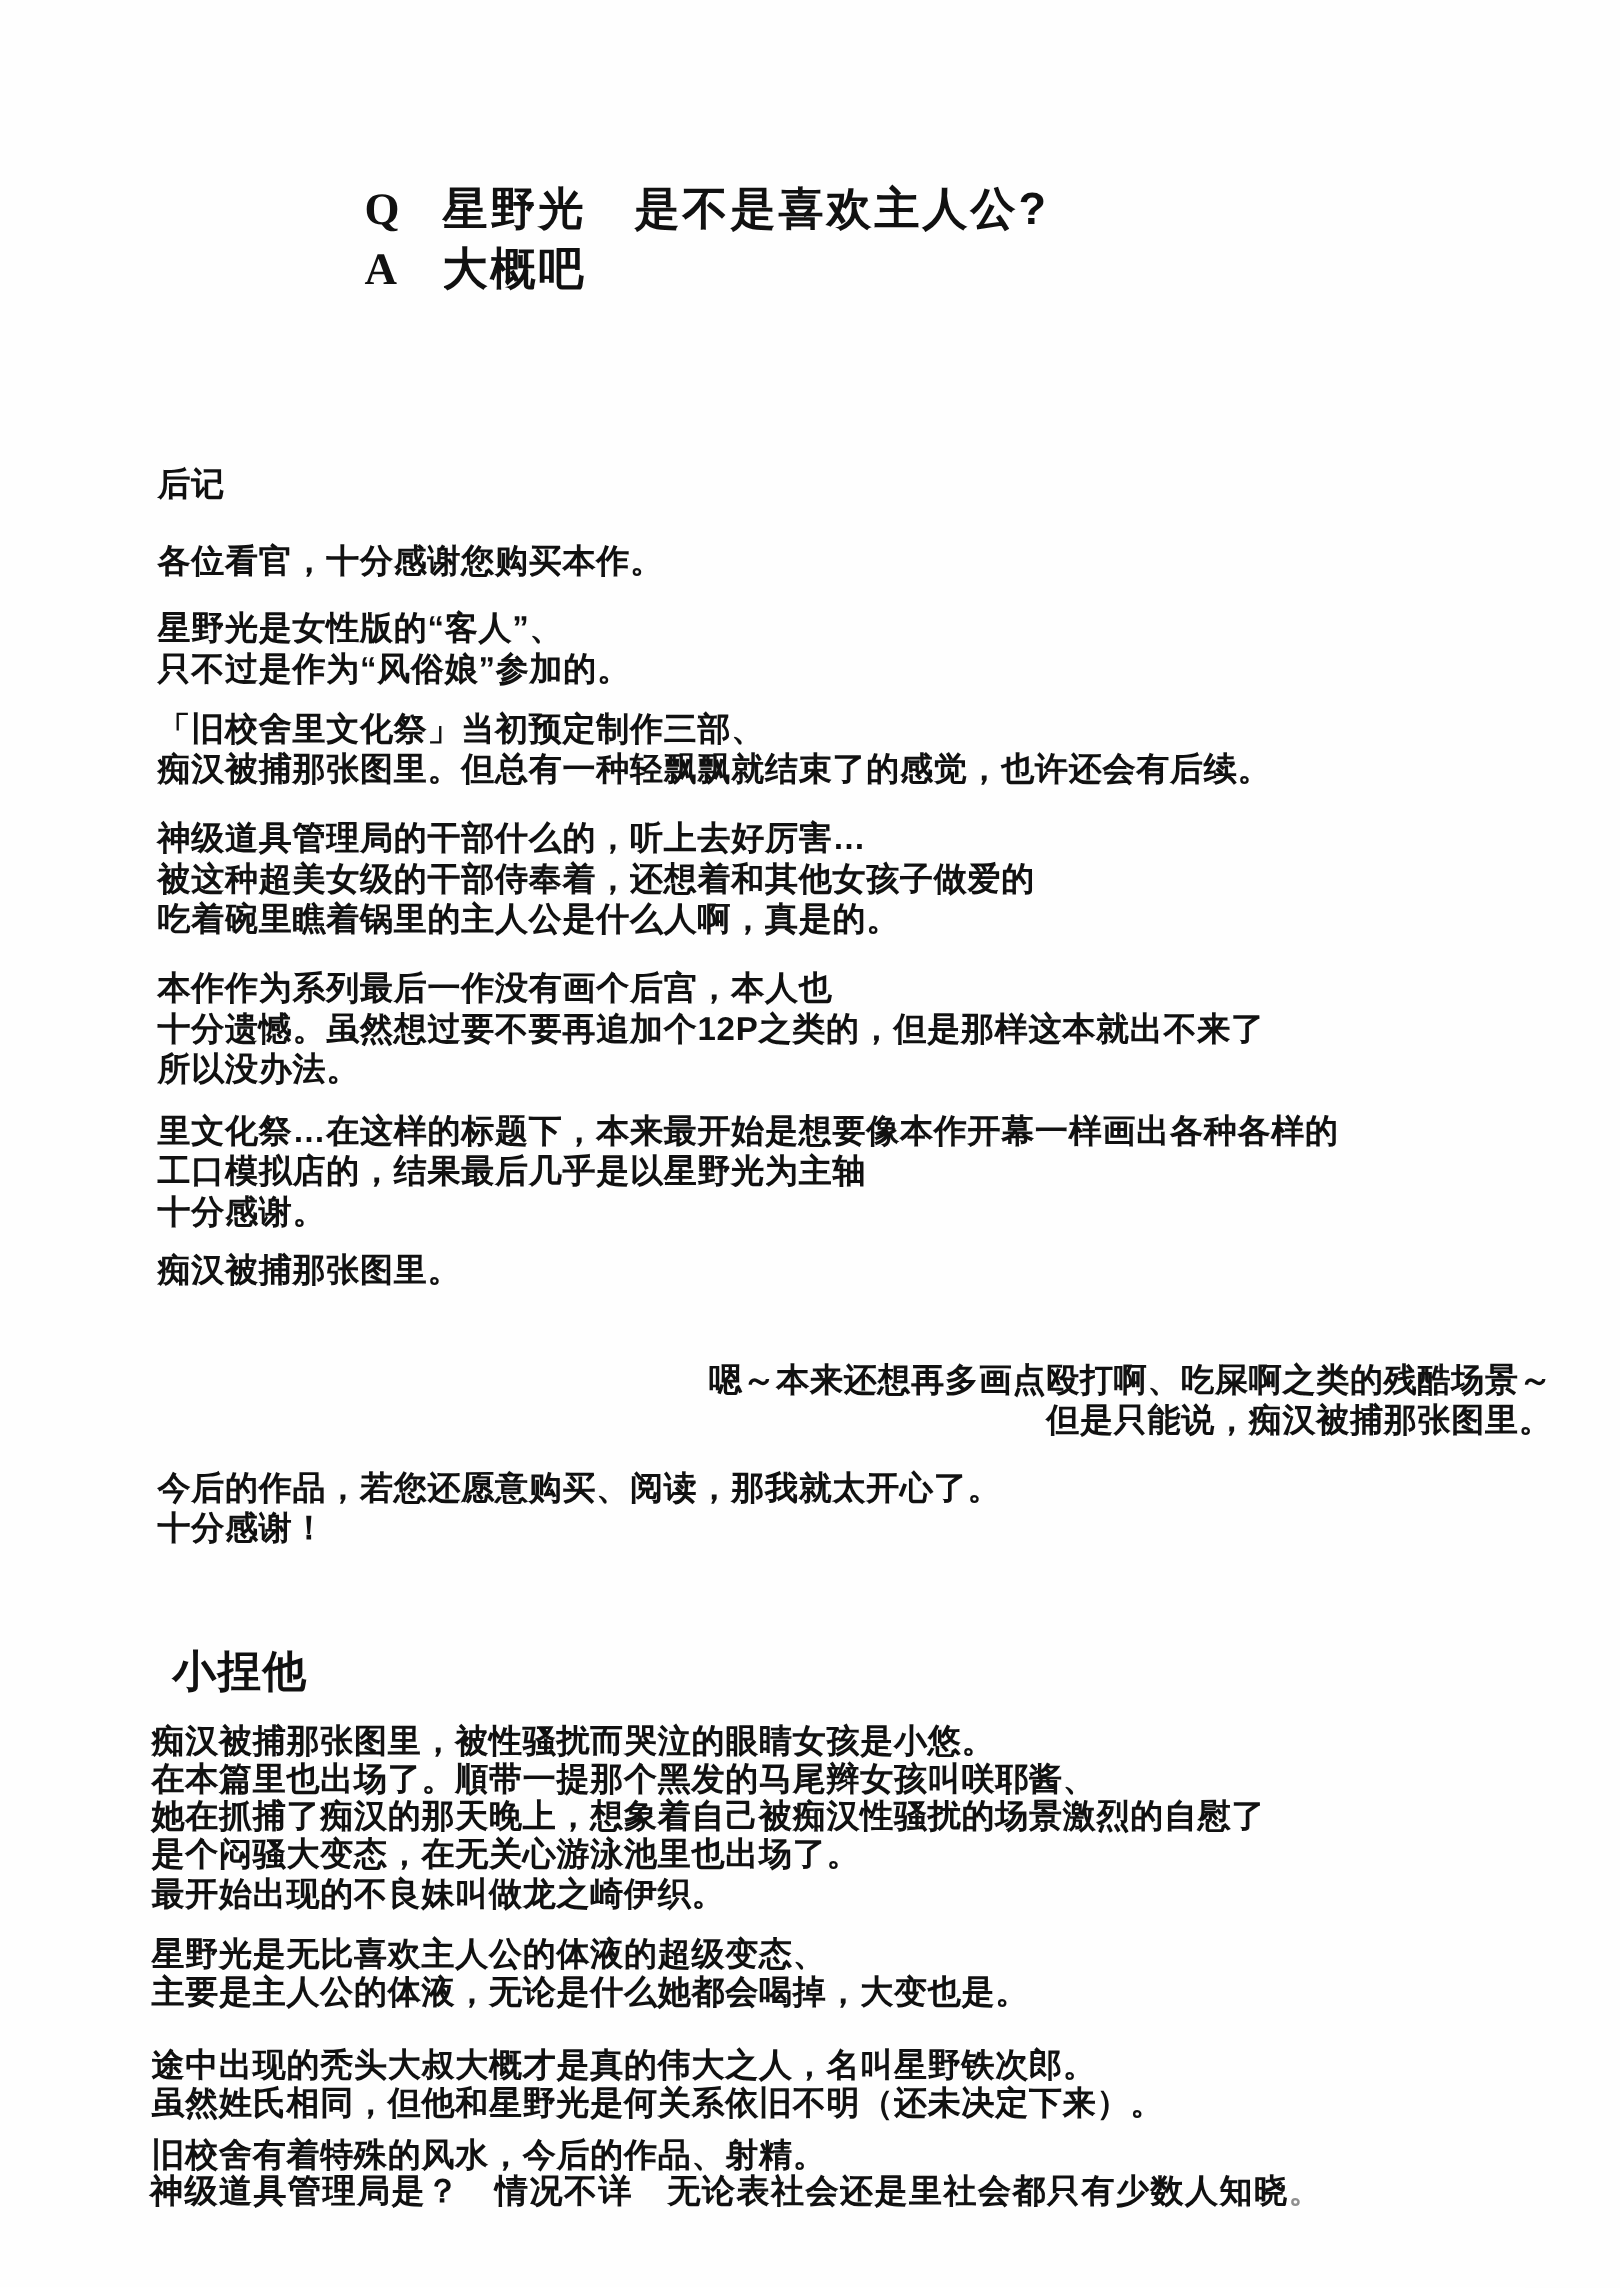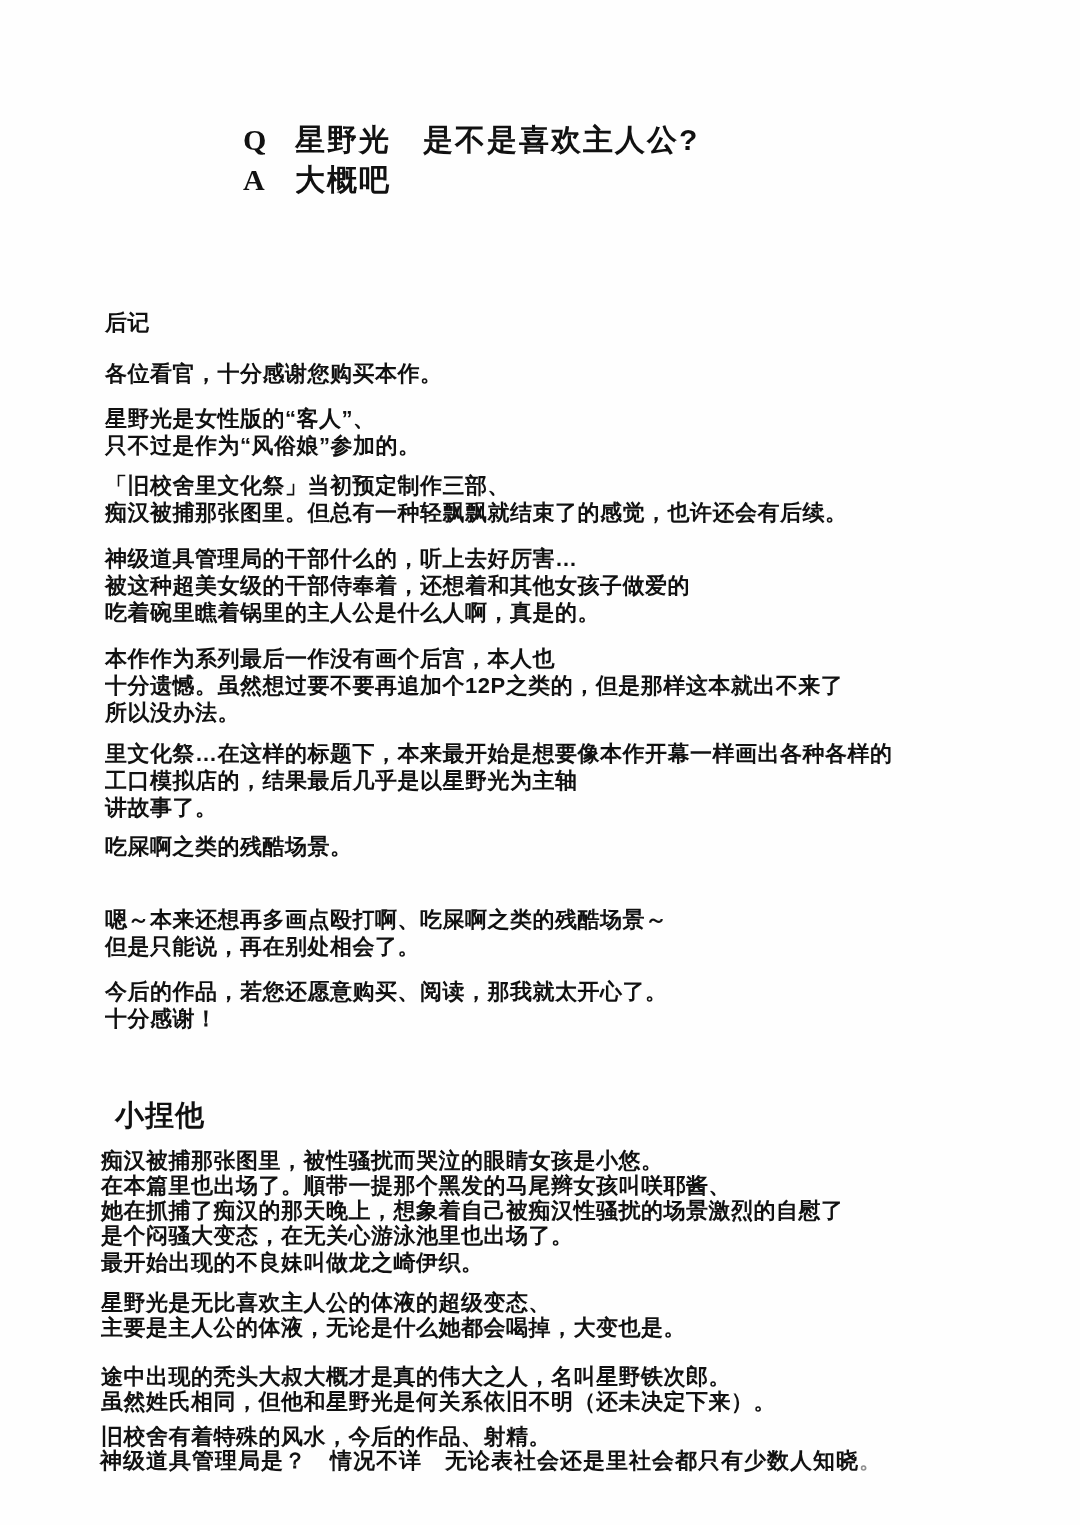--- a/index.html
+++ b/index.html
@@ -50,21 +50,21 @@
   .afterword .section-title { margin: 0 0 24px 0; }
   .para { margin: 0; }
   .para .text-line { white-space: nowrap; }
   .p0 { margin-bottom: 18px; }
   .p1 { margin-bottom: 13px; }
   .p2 { margin-bottom: 19px; }
   .p3 { margin-bottom: 19px; }
   .p4 { margin-bottom: 14px; }
   .p5 { margin-bottom: 12px; }
   .p6 { margin-bottom: 46px; }
-  .p7 { margin-bottom: 18px; }
+  .p7 { margin-bottom: 18px; text-align: right; }
 
   
   .notes {
     position: absolute;
     left: 101px;
     top: 1100px;
     width: 930px;
     font-size: 22px;
     line-height: 25px;
     letter-spacing: 0.5px;
@@ -133,30 +133,30 @@
 
     <div class="para p4">
       <div class="text-line">本作作为系列最后一作没有画个后宫，本人也</div>
       <div class="text-line">十分遗憾。虽然想过要不要再追加个12P之类的，但是那样这本就出不来了</div>
       <div class="text-line">所以没办法。</div>
     </div>
 
     <div class="para p5">
       <div class="text-line">里文化祭…在这样的标题下，本来最开始是想要像本作开幕一样画出各种各样的</div>
       <div class="text-line">工口模拟店的，结果最后几乎是以星野光为主轴</div>
-      <div class="text-line">讲故事了。</div>
+      <div class="text-line">十分感谢。</div>
     </div>
 
     <div class="para p6">
-      <div class="text-line">吃屎啊之类的残酷场景。</div>
+      <div class="text-line">痴汉被捕那张图里。</div>
     </div>
 
     <div class="para p7">
       <div class="text-line">嗯～本来还想再多画点殴打啊、吃屎啊之类的残酷场景～</div>
-      <div class="text-line">但是只能说，再在别处相会了。</div>
+      <div class="text-line">但是只能说，痴汉被捕那张图里。</div>
     </div>
 
     <div class="para p8">
       <div class="text-line">今后的作品，若您还愿意购买、阅读，那我就太开心了。</div>
       <div class="text-line">十分感谢！</div>
     </div>
   </div>
 
   <div class="notes">
     <div class="section-title">小捏他</div>

